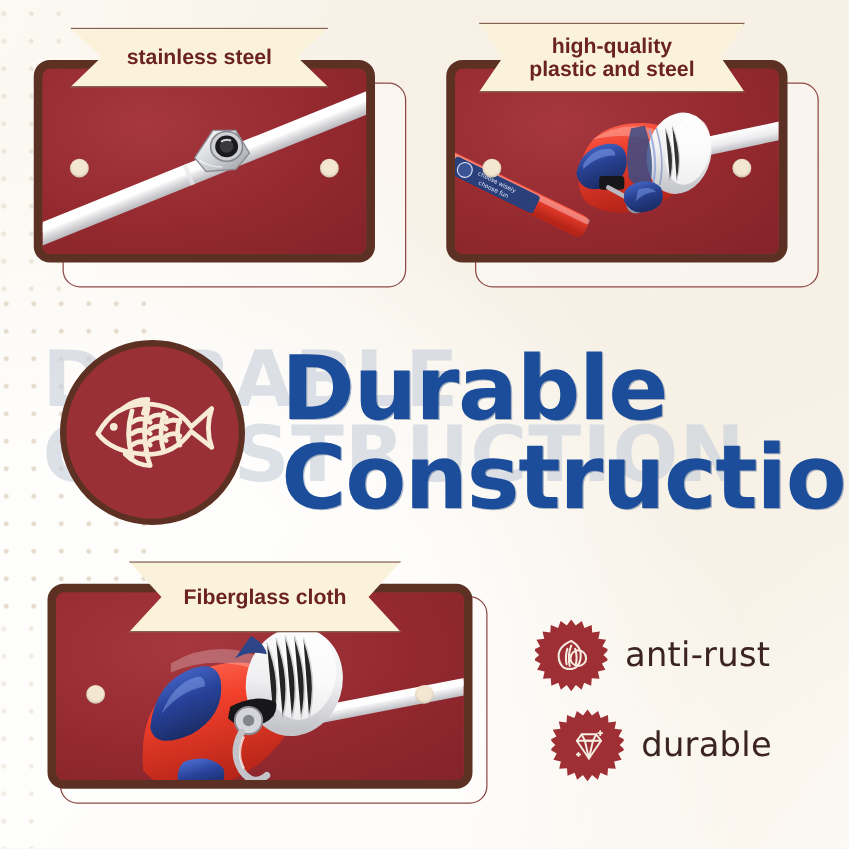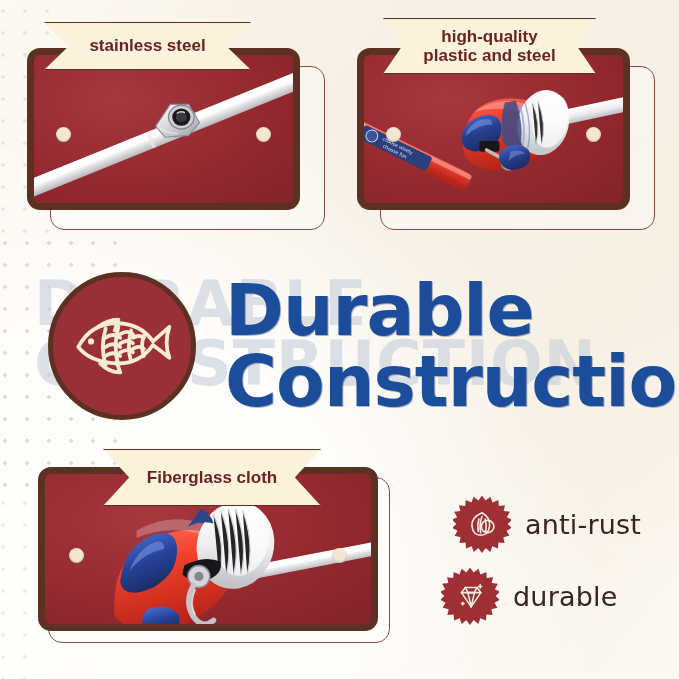--- a/index.html
+++ b/index.html
@@ -192,21 +192,21 @@
           <ellipse cx="38" cy="24" rx="6" ry="5.5" fill="#3A3A3E"></ellipse>
           <path d="M33,20 q4,-3 9,-1" stroke="#FFFFFF" stroke-width="1.6" fill="none" opacity=".8"></path>
           <path d="M14,36 q8,6 20,6" stroke="#FFFFFF" stroke-width="1.4" fill="none" opacity=".55"></path>
         </g>
       </svg>
 
       <div class="screw" style="left:22px;top:72px;"></div>
       <div class="screw" style="right:22px;top:72px;"></div>
     </div>
 
-    <div class="ribbon" style="left:44px;top:22px;width:207px;height:48px;font-size:17px;">
+    <div class="ribbon" style="left:56px;top:22px;width:207px;height:48px;font-size:17px;">
       <span>stainless steel</span>
     </div>
   </div>
 
   <div class="panel-wrap">
     <div class="panel-shadow" style="left:380px;top:66px;width:273px;height:162px;"></div>
     <div class="panel" style="left:357px;top:48px;width:273px;height:162px;">
       <div class="plate"></div>
 
       <svg viewBox="0 0 273 162" width="259" height="148" style="position:absolute;left:0;top:0;">
@@ -388,21 +388,21 @@
 
       <div class="screw" style="left:24px;top:74px;"></div>
       <div class="screw" style="right:24px;top:74px;"></div>
     </div>
 
     <div class="ribbon" style="left:103px;top:449px;width:218px;height:57px;font-size:17px;">
       <span>Fiberglass cloth</span>
     </div>
   </div>
 
-  <div class="feature" style="left:453px;top:495px;">
+  <div class="feature" style="left:428px;top:495px;">
     <div class="burst">
       <svg viewBox="0 0 100 100" width="58" height="58" style="position:absolute;left:0;top:0;">
         <polygon fill="#9E2F34" points="50,1 56.4,10.3 65.2,3.3 68.9,13.9 79.4,9.5 80.1,20.8 91.2,19 88.9,30.1 100,31.6 94.7,41.6 104,46.5 96.2,54.5 103.7,61.6 94.1,67.1 99,76.3 88.3,79 90.6,90.1 79.5,89.1 78.6,100.3 68.5,96 64.9,106.6 56.6,99.3 50,108.6 43.4,99.3 35.1,106.6 31.5,96 21.4,100.3 20.5,89.1 9.4,90.1 11.7,79 1,76.3 5.9,67.1 -3.7,61.6 3.8,54.5 -4,46.5 5.3,41.6 0,31.6 11.1,30.1 8.8,19 19.9,20.8 20.6,9.5 31.1,13.9 34.8,3.3 43.6,10.3" transform="translate(2,0) scale(0.96,0.92)"></polygon>
       </svg>
       <svg viewBox="0 0 48 48" width="30" height="30" style="position:relative;z-index:2;">
         <g fill="none" stroke="#F6EDE2" stroke-width="2.6" stroke-linecap="round" stroke-linejoin="round">
           <path d="M24,6 q14,8 12,22 q-2,14 -14,14 q-12,0 -14,-14 q-2,-14 16,-22 Z"></path>
           <path d="M24,12 q-5,12 -2,26"></path>
           <path d="M19,16 q-3,10 -1,20"></path>
           <path d="M29,16 q3,10 1,20"></path>

